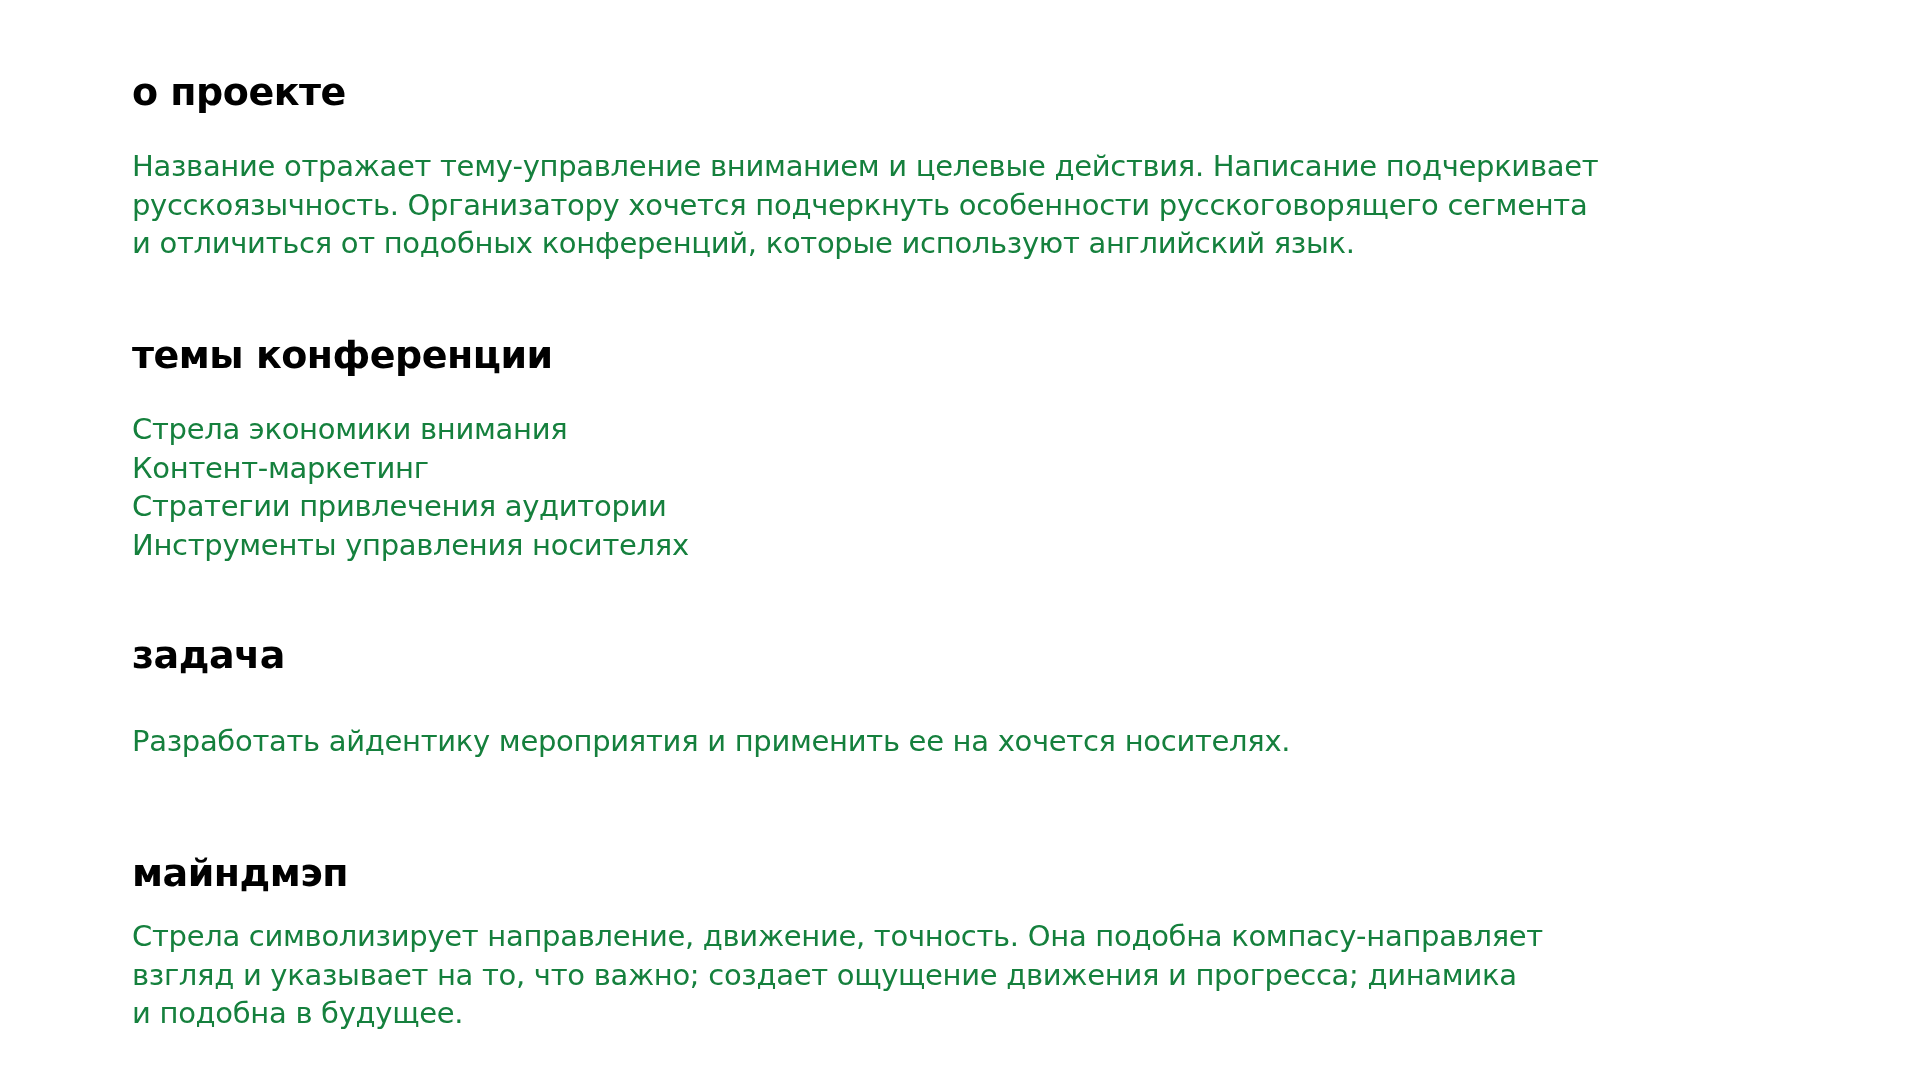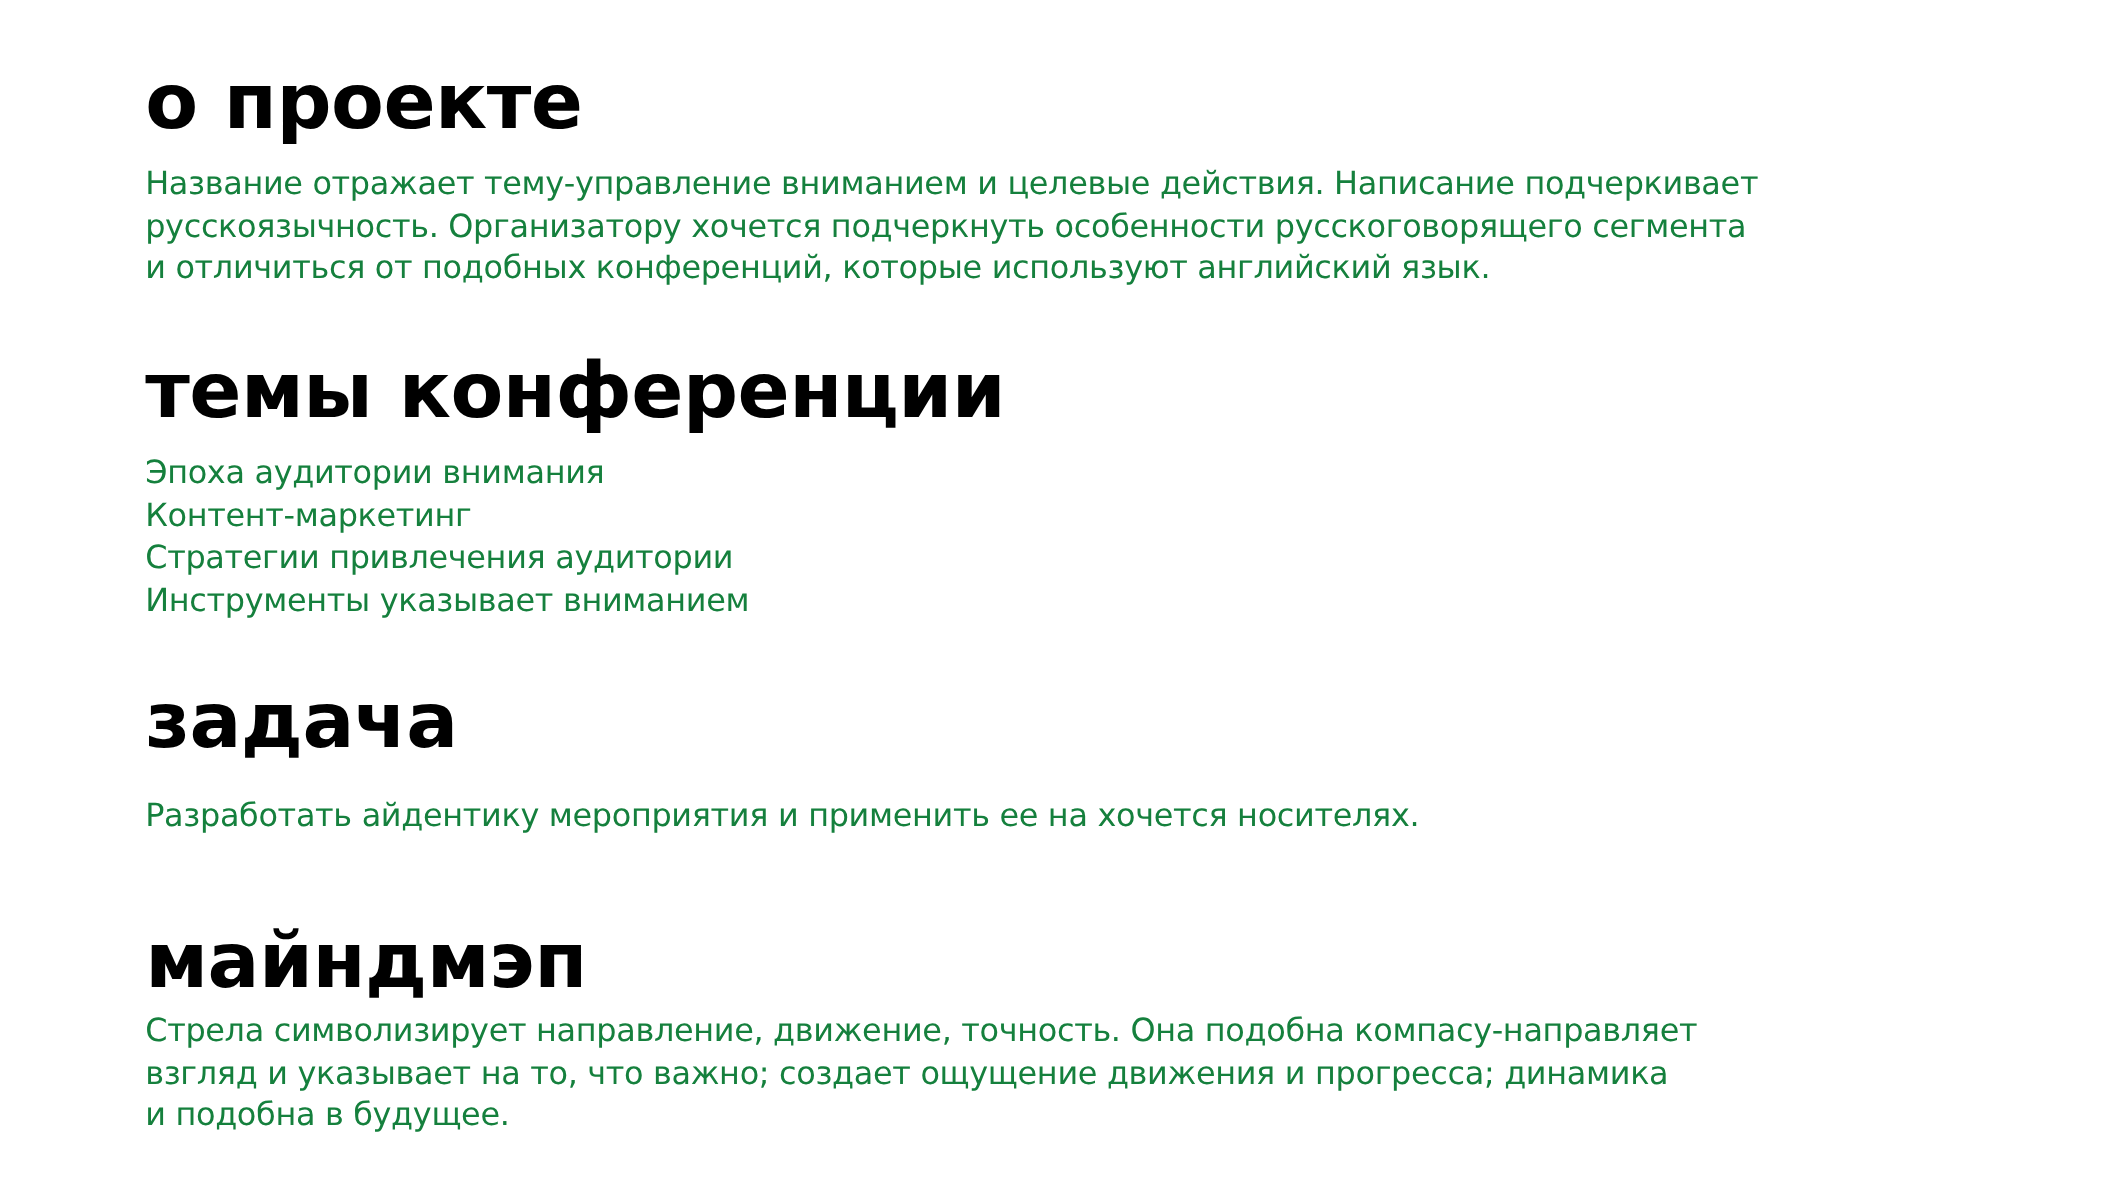--- a/index.html
+++ b/index.html
@@ -1,19 +1,19 @@
 <!DOCTYPE html>
 <html><head>
 <meta charset="utf-8">
 <style>
   html, body { margin: 0; padding: 0; background: #ffffff; }
   body { width: 1920px; height: 1080px; position: relative; overflow: hidden;
          font-family: "DejaVu Sans", sans-serif; color: #0a0a0a; }
   .section { position: absolute; left: 132px; }
-  .h { font-weight: 700; font-size: 70px; line-height: 60px; margin: 0; letter-spacing: -0.5px; color: #000; }
+  .h { font-weight: 700; font-size: 38px; line-height: 60px; margin: 0; letter-spacing: -0.5px; color: #000; }
   .body { font-size: 29px; line-height: 38.5px; margin: 0; letter-spacing: -0.3px; color: #15803d; }
   .line { display: block; white-space: nowrap; }
   #s1 { top: 62px; }
   #s1 .body { margin-top: 25px; }
   #s2 { top: 325px; }
   #s2 .body { margin-top: 25px; }
   #s3 { top: 625px; }
   #s3 .body { margin-top: 37px; }
   #s4 { top: 843px; }
   #s4 .body { margin-top: 14px; }
@@ -26,24 +26,24 @@
   <p class="body">
     <span class="line">Название отражает тему-управление вниманием и целевые действия. Написание подчеркивает</span>
     <span class="line">русскоязычность. Организатору хочется подчеркнуть особенности русскоговорящего сегмента</span>
     <span class="line">и отличиться от подобных конференций, которые используют английский язык.</span>
   </p>
 </div>
 
 <div class="section" id="s2">
   <h2 class="h">темы конференции</h2>
   <p class="body">
-    <span class="line">Эпоха аудитории внимания</span>
+    <span class="line">Стрела экономики внимания</span>
     <span class="line">Контент-маркетинг</span>
     <span class="line">Стратегии привлечения аудитории</span>
-    <span class="line">Инструменты указывает вниманием</span>
+    <span class="line">Инструменты управления носителях</span>
   </p>
 </div>
 
 <div class="section" id="s3">
   <h2 class="h">задача</h2>
   <p class="body">
     <span class="line">Разработать айдентику мероприятия и применить ее на хочется носителях.</span>
   </p>
 </div>
 

